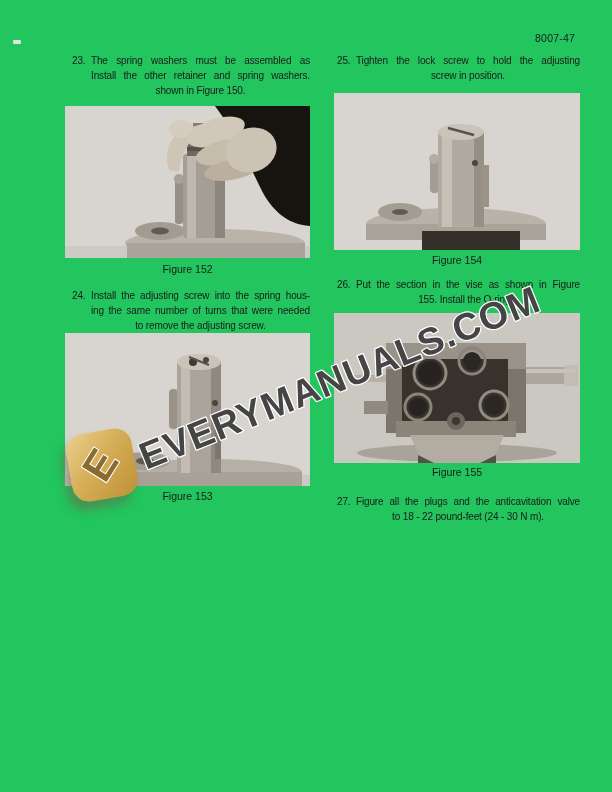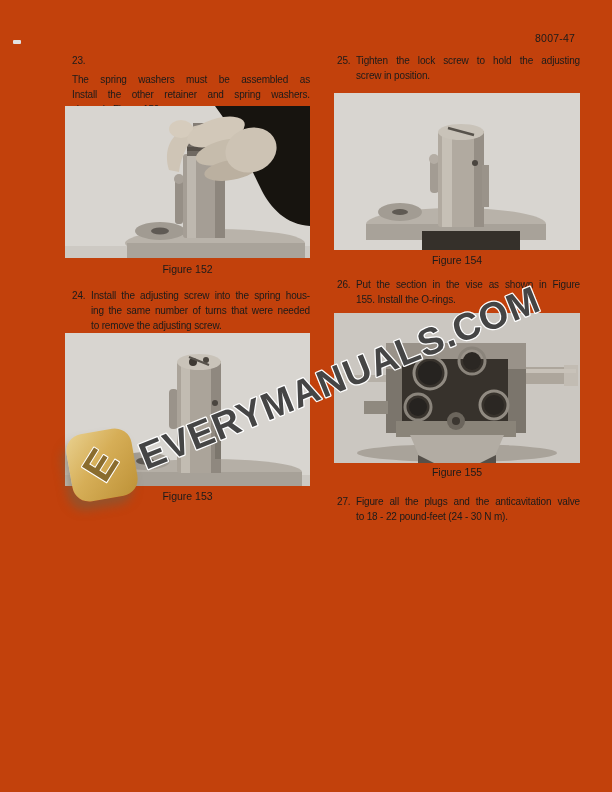--- a/index.html
+++ b/index.html
@@ -1,27 +1,27 @@
 <!DOCTYPE html>
 <html><head>
 <meta charset="utf-8">
 <style>
   html,body{margin:0;padding:0;background:#ffffff;}
   .page{
-    position:relative;width:612px;height:792px;background:#c2410c;
+    position:relative;width:612px;height:792px;background:#22c55e;
     font-family:"Liberation Sans",sans-serif;color:#1b1b1b;overflow:hidden;
   }
   .pagenum{position:absolute;top:32px;right:37px;font-size:10.5px;letter-spacing:.2px;}
   .speck{position:absolute;left:13px;top:40px;width:8px;height:4px;background:#e2e2e2;border-radius:1px;}
   .step{position:absolute;display:flex;font-size:10px;line-height:15px;letter-spacing:-0.15px;}
   .step .num{flex:0 0 19px;width:19px;}
   .step .body{flex:1;min-width:0;}
   .jline{white-space:nowrap;text-align:justify;text-align-last:justify;}
-  .lline{white-space:nowrap;text-align:left;}
-  .s23{left:72px;top:53px;width:238px;flex-direction:column;}
+  .lline{white-space:nowrap;text-align:center;}
+  .s23{left:72px;top:53px;width:238px;}
   .s24{left:72px;top:288px;width:238px;}
   .s25{left:337px;top:53px;width:243px;}
   .s26{left:337px;top:277px;width:243px;}
   .s27{left:337px;top:486px;width:243px;margin-top:8px;}
   .caption{position:absolute;font-size:10.5px;text-align:center;}
   .cap152{left:65px;top:263px;width:245px;}
   .cap153{left:65px;top:490px;width:245px;}
   .cap154{left:334px;top:254px;width:246px;}
   .cap155{left:334px;top:466px;width:246px;text-align:center;}
   .photo{position:absolute;}

